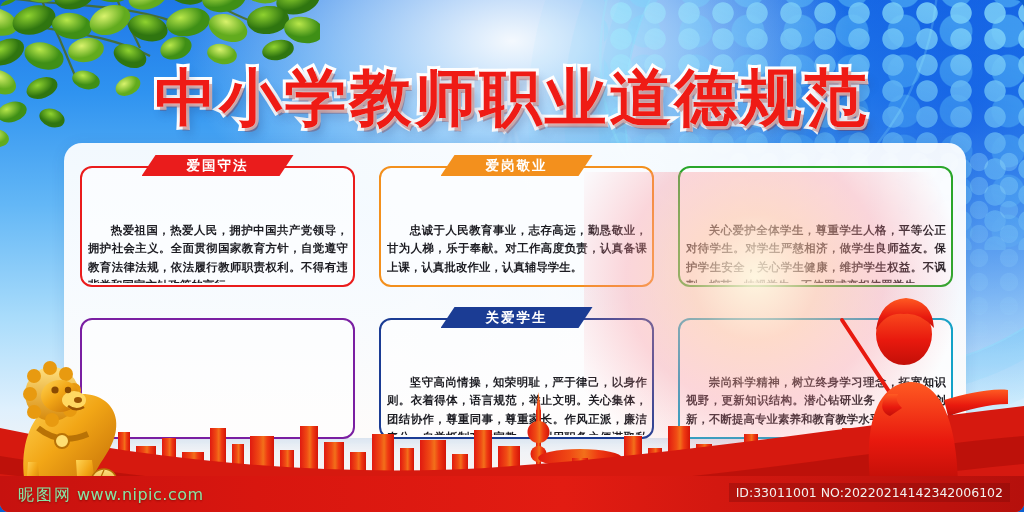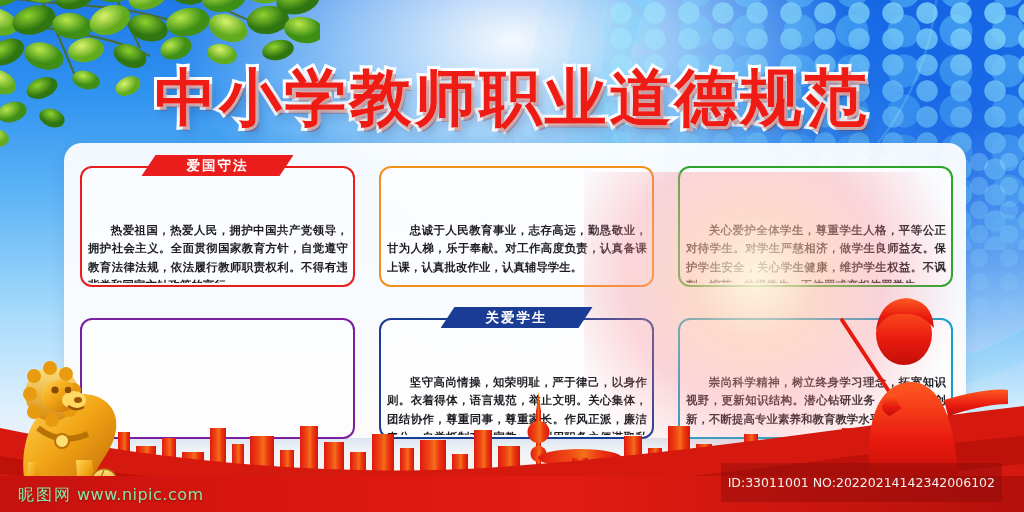--- a/index.html
+++ b/index.html
@@ -6,20 +6,21 @@
   html,body { width:1024px; height:512px; overflow:hidden; }
   body {
     font-family:"DejaVu Sans","Liberation Sans",sans-serif;
     background:#0a5fd0;
   }
 
   #poster {
     position:relative;
     width:1024px; height:512px;
     overflow:hidden;
+    border-radius:9px;
   }
 
   
   .sky {
     position:absolute; inset:0;
     background:
       radial-gradient(ellipse 520px 300px at 50% 8%, rgba(255,255,255,.95) 0%, rgba(235,248,255,.55) 32%, rgba(120,200,255,0) 65%),
       radial-gradient(ellipse 420px 420px at 94% 22%, rgba(0,60,220,.55) 0%, rgba(0,90,230,0) 70%),
       linear-gradient(180deg,#1f78e8 0%, #2f93f0 18%, #63b7f6 40%, #a9dcfb 62%, #dff0fd 80%, #fdf5f2 94%);
   }
@@ -161,24 +162,24 @@
   .watermark {
     position:absolute; left:18px; bottom:6px;
     color:#86efac; font-size:16px; font-weight:normal;
     text-shadow:0 1px 2px rgba(90,0,0,.6);
     letter-spacing:.5px;
     opacity:.95;
     white-space:nowrap;
   }
   .watermark .cn { letter-spacing:2px; margin-right:5px; }
   .idcode {
-    position:absolute; right:22px; bottom:10px;
+    position:absolute; right:14px; bottom:10px;
     color:#f4f0ee; font-size:12.5px;
     background:rgba(120,10,8,.35);
-    padding:12px 7px;
+    padding:2px 7px;
     white-space:nowrap;
   }
 
   
   .lion { position:absolute; left:4px; bottom:18px; width:128px; height:152px; }
 
   
   .teacher { position:absolute; right:16px; bottom:32px; width:190px; height:190px; }
 </style>
 </head>
@@ -265,20 +266,23 @@
     <div class="card" style="--c:#ea1c1c">
       <div class="card-box"></div>
       <div class="ribbon">
         <span class="ribbon-title">爱国守法</span>
       </div>
       <div class="card-body">热爱祖国，热爱人民，拥护中国共产党领导，拥护社会主义。全面贯彻国家教育方针，自觉遵守教育法律法规，依法履行教师职责权利。不得有违背党和国家方针政策的言行。</div>
     </div>
 
     <div class="card" style="--c:#f3901d">
       <div class="card-box"></div>
+      <div class="ribbon">
+        <span class="ribbon-title">爱岗敬业</span>
+      </div>
       <div class="card-body">忠诚于人民教育事业，志存高远，勤恳敬业，甘为人梯，乐于奉献。对工作高度负责，认真备课上课，认真批改作业，认真辅导学生。</div>
     </div>
 
     <div class="card" style="--c:#2aa62a">
       <div class="card-box"></div>
       <div class="card-body">关心爱护全体学生，尊重学生人格，平等公正对待学生。对学生严慈相济，做学生良师益友。保护学生安全，关心学生健康，维护学生权益。不讽刺、挖苦、歧视学生，不体罚或变相体罚学生。</div>
     </div>
 
     <div class="card" style="--c:#7a1fa2">
       <div class="card-box"></div>

